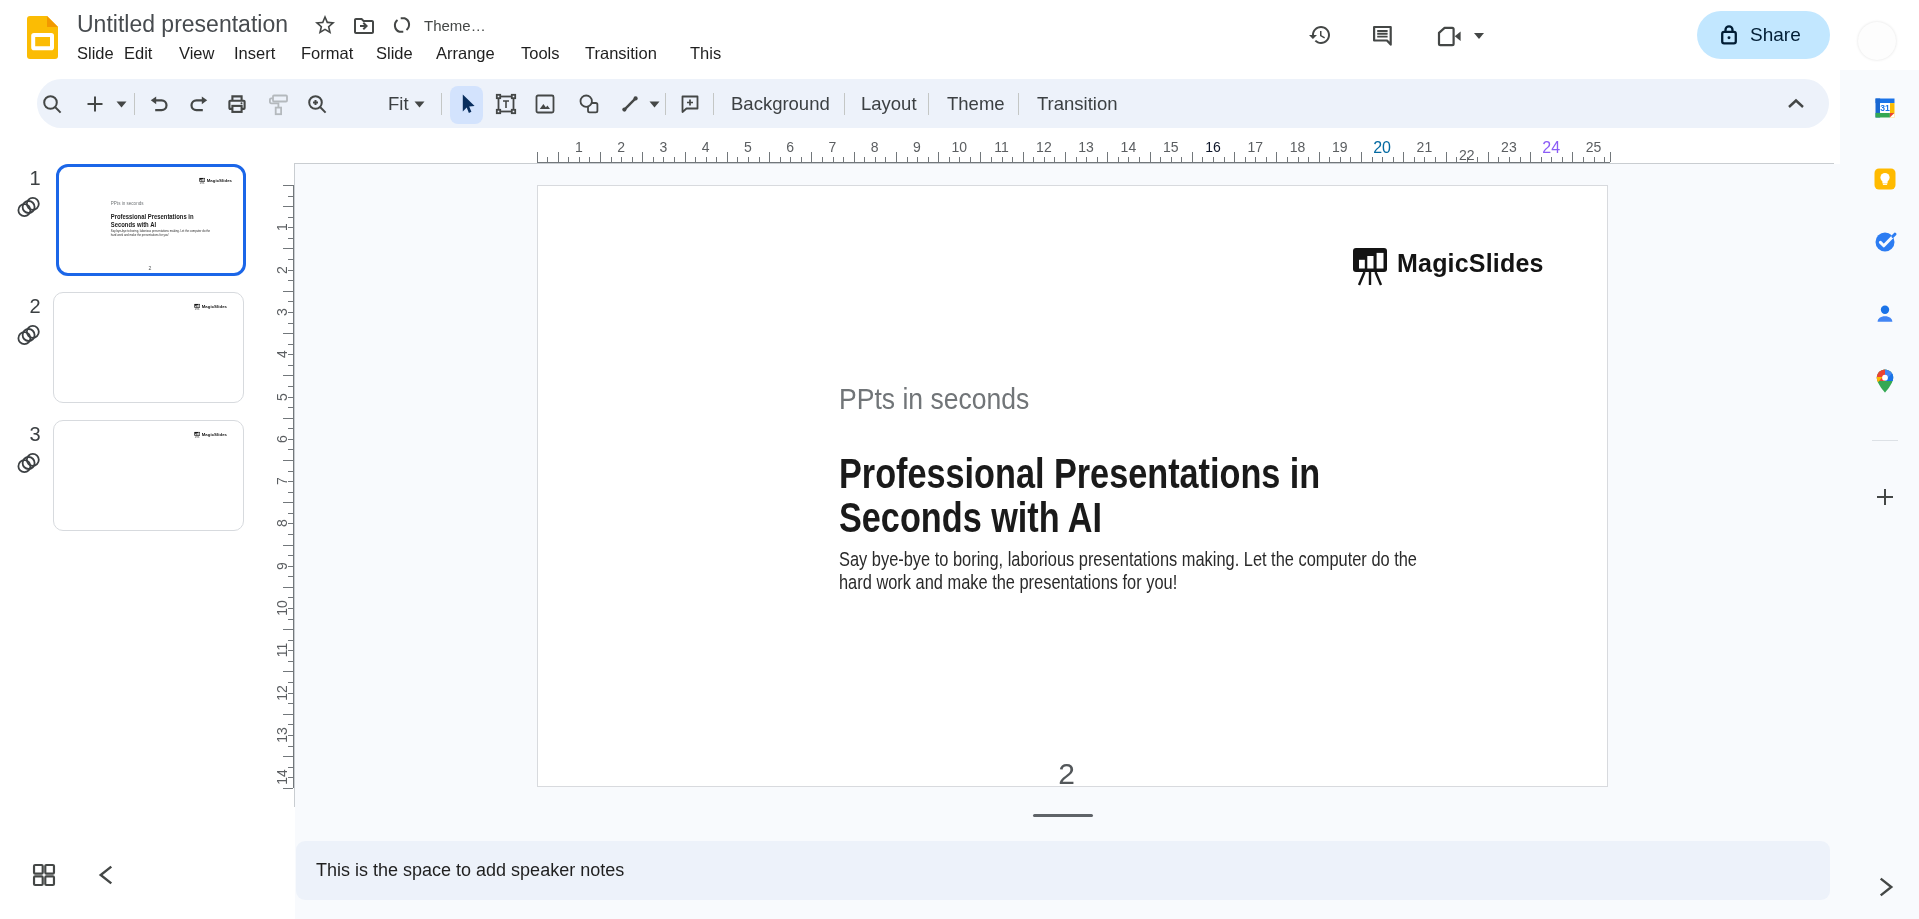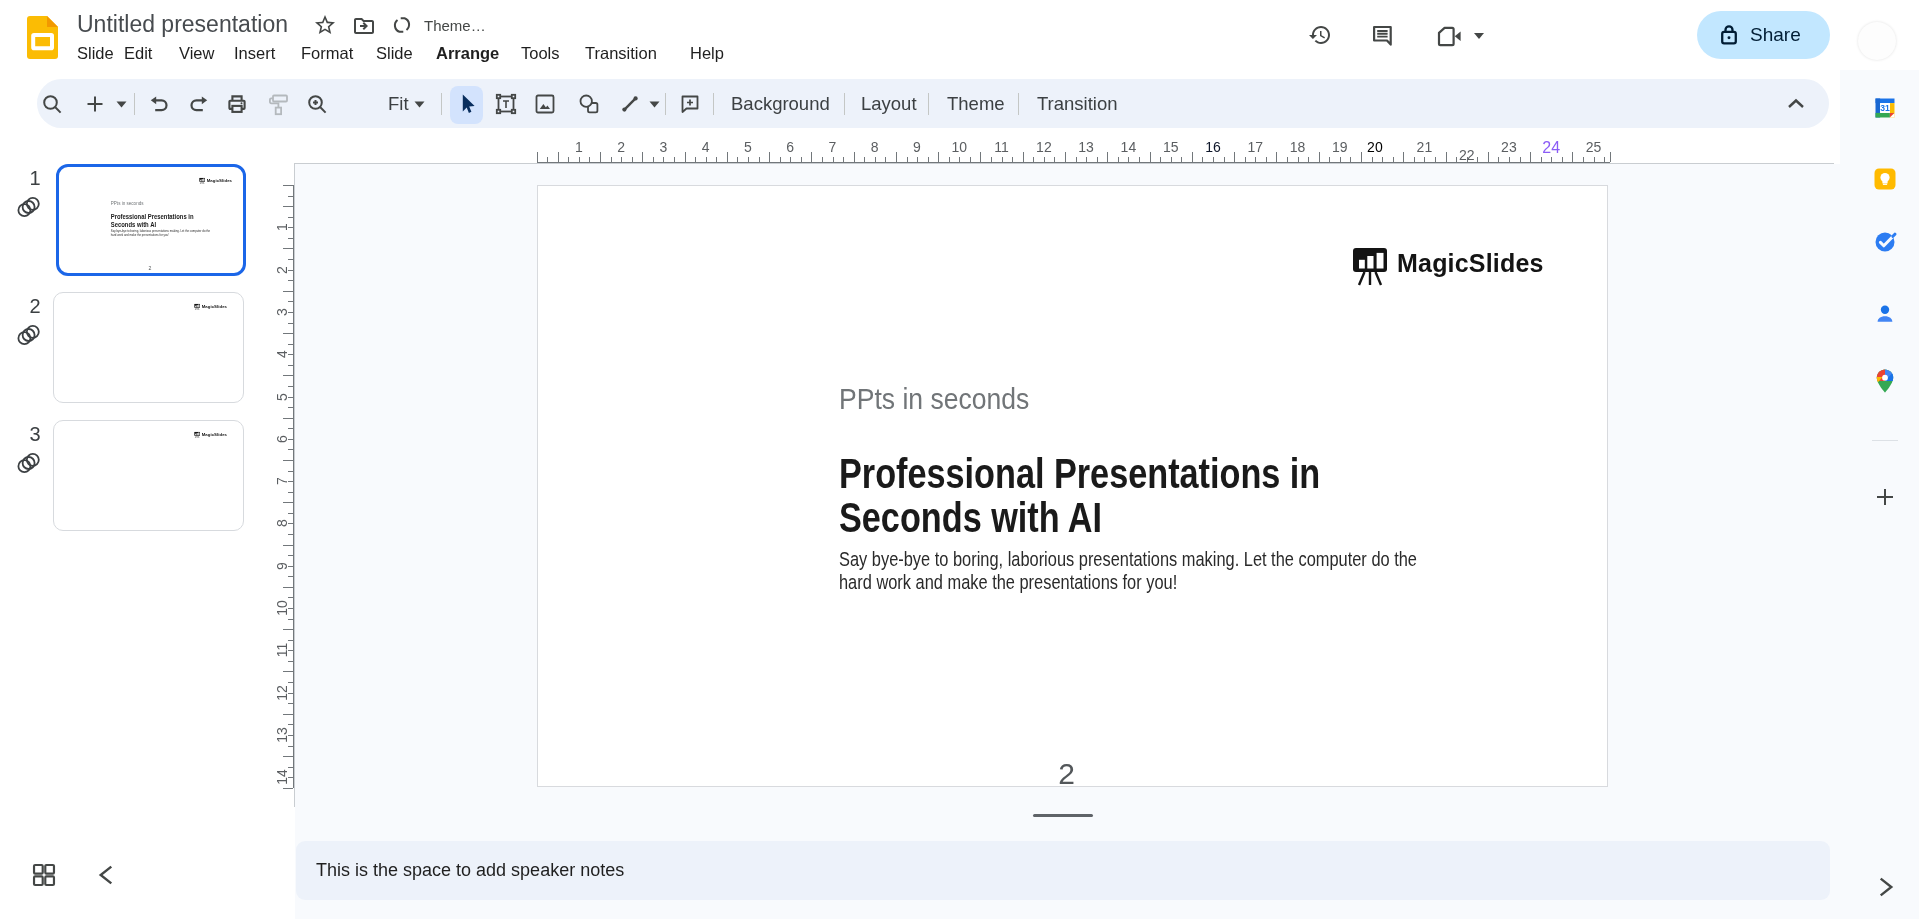--- a/index.html
+++ b/index.html
@@ -35,24 +35,24 @@
     </svg>
   <div class="abs" style="left:424px;top:17px;font-size:15px;color:#444746;">Theme…</div>
 
   <div id="menus" style="position:absolute;top:44px;left:0;height:26px;font-size:16.5px;color:#1f1f1f;">
       <span style="position:absolute;left:77px;top:0;">Slide</span>
       <span style="position:absolute;left:124px;top:0;">Edit</span>
       <span style="position:absolute;left:179px;top:0;">View</span>
       <span style="position:absolute;left:234px;top:0;">Insert</span>
       <span style="position:absolute;left:301px;top:0;">Format</span>
       <span style="position:absolute;left:376px;top:0;">Slide</span>
-      <span style="position:absolute;left:436px;top:0;font-weight:bold;">Arrange</span>
+      <span style="position:absolute;left:436px;top:0;">Arrange</span>
       <span style="position:absolute;left:521px;top:0;">Tools</span>
       <span style="position:absolute;left:585px;top:0;">Transition</span>
-      <span style="position:absolute;left:690px;top:0;">Help</span>
+      <span style="position:absolute;left:690px;top:0;">This</span>
     </div>
 
   <svg class="abs ic" style="left:1308px;top:23px" width="24" height="24" viewBox="0 0 24 24" fill="currentColor">
       <path d="M13 3c-4.97 0-9 4.03-9 9H1l3.89 3.89.07.14L9 12H6c0-3.87 3.13-7 7-7s7 3.13 7 7-3.13 7-7 7c-1.93 0-3.68-.79-4.94-2.06l-1.42 1.42C8.27 19.99 10.51 21 13 21c4.97 0 9-4.03 9-9s-4.03-9-9-9zm-1 5v5l4.25 2.52.77-1.28-3.52-2.09V8z"></path>
     </svg>
   <svg class="abs ic" style="left:1370px;top:23px" width="25" height="27" viewBox="0 0 25 27" fill="none" stroke="currentColor" stroke-width="2.2">
       <path d="M20.7 4 H4.1 V17.5 H17 L20.7 21.6 Z" stroke-linejoin="round"></path>
       <path d="M7.2 8 H17.6 M7.2 10.8 H17.6 M7.2 13.6 H17.6" stroke-width="1.9"></path>
     </svg>
   <svg class="abs ic" style="left:1437px;top:25px" width="25" height="24" viewBox="0 0 25 24" fill="none" stroke="currentColor" stroke-width="2.2">
@@ -448,21 +448,21 @@
     <div style="position:absolute;left:650.3px;top:0;width:30px;height:15px;line-height:15px;text-align:center;font-size:14px;color:#5b5e61;">10</div>
     <div style="position:absolute;left:692.6px;top:0;width:30px;height:15px;line-height:15px;text-align:center;font-size:14px;color:#5b5e61;">11</div>
     <div style="position:absolute;left:734.9px;top:0;width:30px;height:15px;line-height:15px;text-align:center;font-size:14px;color:#5b5e61;">12</div>
     <div style="position:absolute;left:777.1px;top:0;width:30px;height:15px;line-height:15px;text-align:center;font-size:14px;color:#5b5e61;">13</div>
     <div style="position:absolute;left:819.4px;top:0;width:30px;height:15px;line-height:15px;text-align:center;font-size:14px;color:#5b5e61;">14</div>
     <div style="position:absolute;left:861.7px;top:0;width:30px;height:15px;line-height:15px;text-align:center;font-size:14px;color:#5b5e61;">15</div>
     <div style="position:absolute;left:904.0px;top:0;width:30px;height:15px;line-height:15px;text-align:center;font-size:14px;color:#0f172a;">16</div>
     <div style="position:absolute;left:946.3px;top:0;width:30px;height:15px;line-height:15px;text-align:center;font-size:14px;color:#5b5e61;">17</div>
     <div style="position:absolute;left:988.5px;top:0;width:30px;height:15px;line-height:15px;text-align:center;font-size:14px;color:#5b5e61;">18</div>
     <div style="position:absolute;left:1030.8px;top:0;width:30px;height:15px;line-height:15px;text-align:center;font-size:14px;color:#5b5e61;">19</div>
-    <div style="position:absolute;left:1073.1px;top:0;width:30px;height:15px;line-height:15px;text-align:left;font-size:14px;color:#000000;">20</div>
+    <div style="position:absolute;left:1073.1px;top:0;width:30px;height:15px;line-height:15px;text-align:center;font-size:16px;color:#0369a1;">20</div>
     <div style="position:absolute;left:1115.4px;top:0;width:30px;height:15px;line-height:15px;text-align:center;font-size:14px;color:#5b5e61;">21</div>
     <div style="position:absolute;left:1157.7px;top:0;width:30px;height:15px;line-height:15px;text-align:center;font-size:14px;color:#5b5e61;margin-top:8px;">22</div>
     <div style="position:absolute;left:1199.9px;top:0;width:30px;height:15px;line-height:15px;text-align:center;font-size:14px;color:#5b5e61;">23</div>
     <div style="position:absolute;left:1242.2px;top:0;width:30px;height:15px;line-height:15px;text-align:center;font-size:16px;color:#8b5cf6;">24</div>
     <div style="position:absolute;left:1284.5px;top:0;width:30px;height:15px;line-height:15px;text-align:center;font-size:14px;color:#5b5e61;">25</div>
   </div>
 <div class="abs" id="rulerv" style="left:262px;top:163px;width:32px;height:673px;background:#fff;">
     <div style="position:absolute;left:31px;top:22.0px;width:1px;height:602.8px;background:#72777b;"></div>
     <div style="position:absolute;left:21px;top:22.0px;width:10px;height:1px;background:#72777b;"></div>
     <div style="position:absolute;left:26px;top:32.6px;width:5px;height:1px;background:#72777b;"></div>

